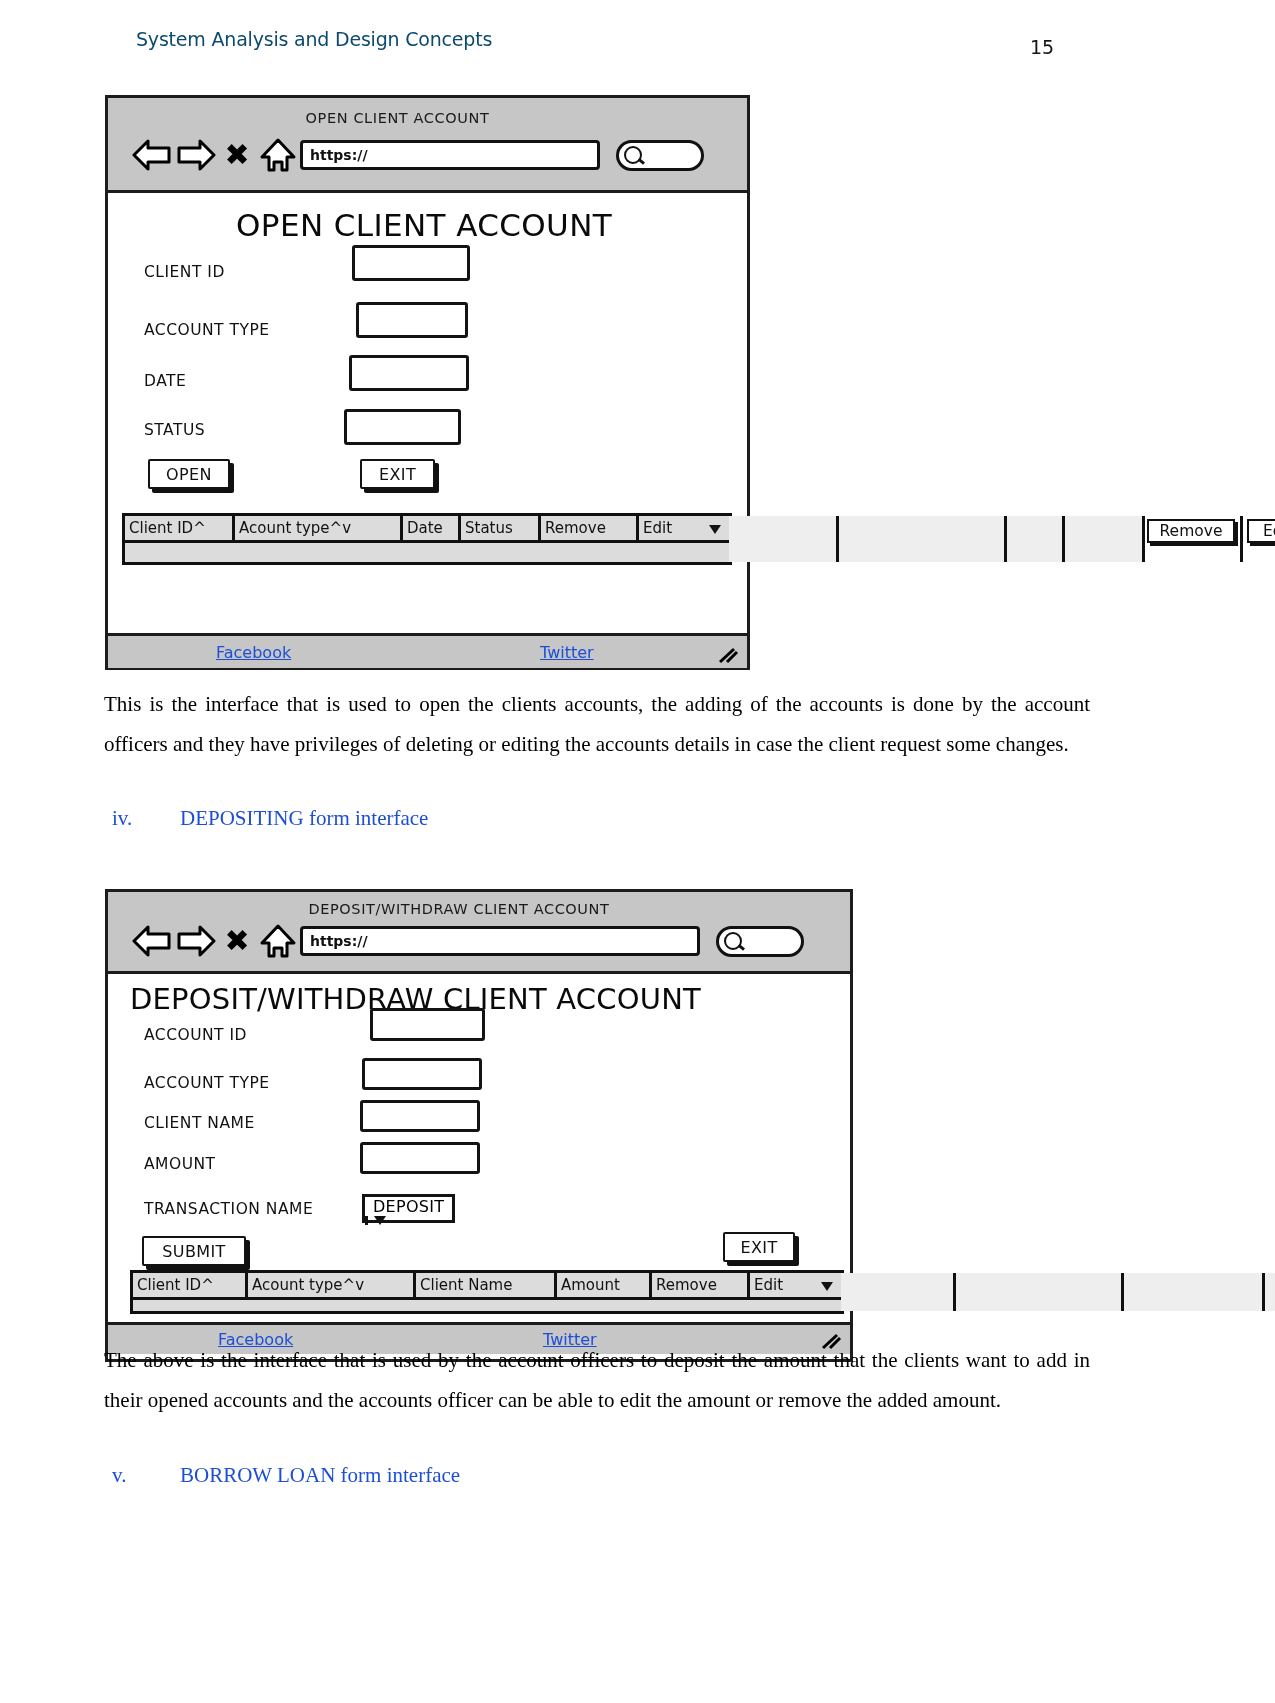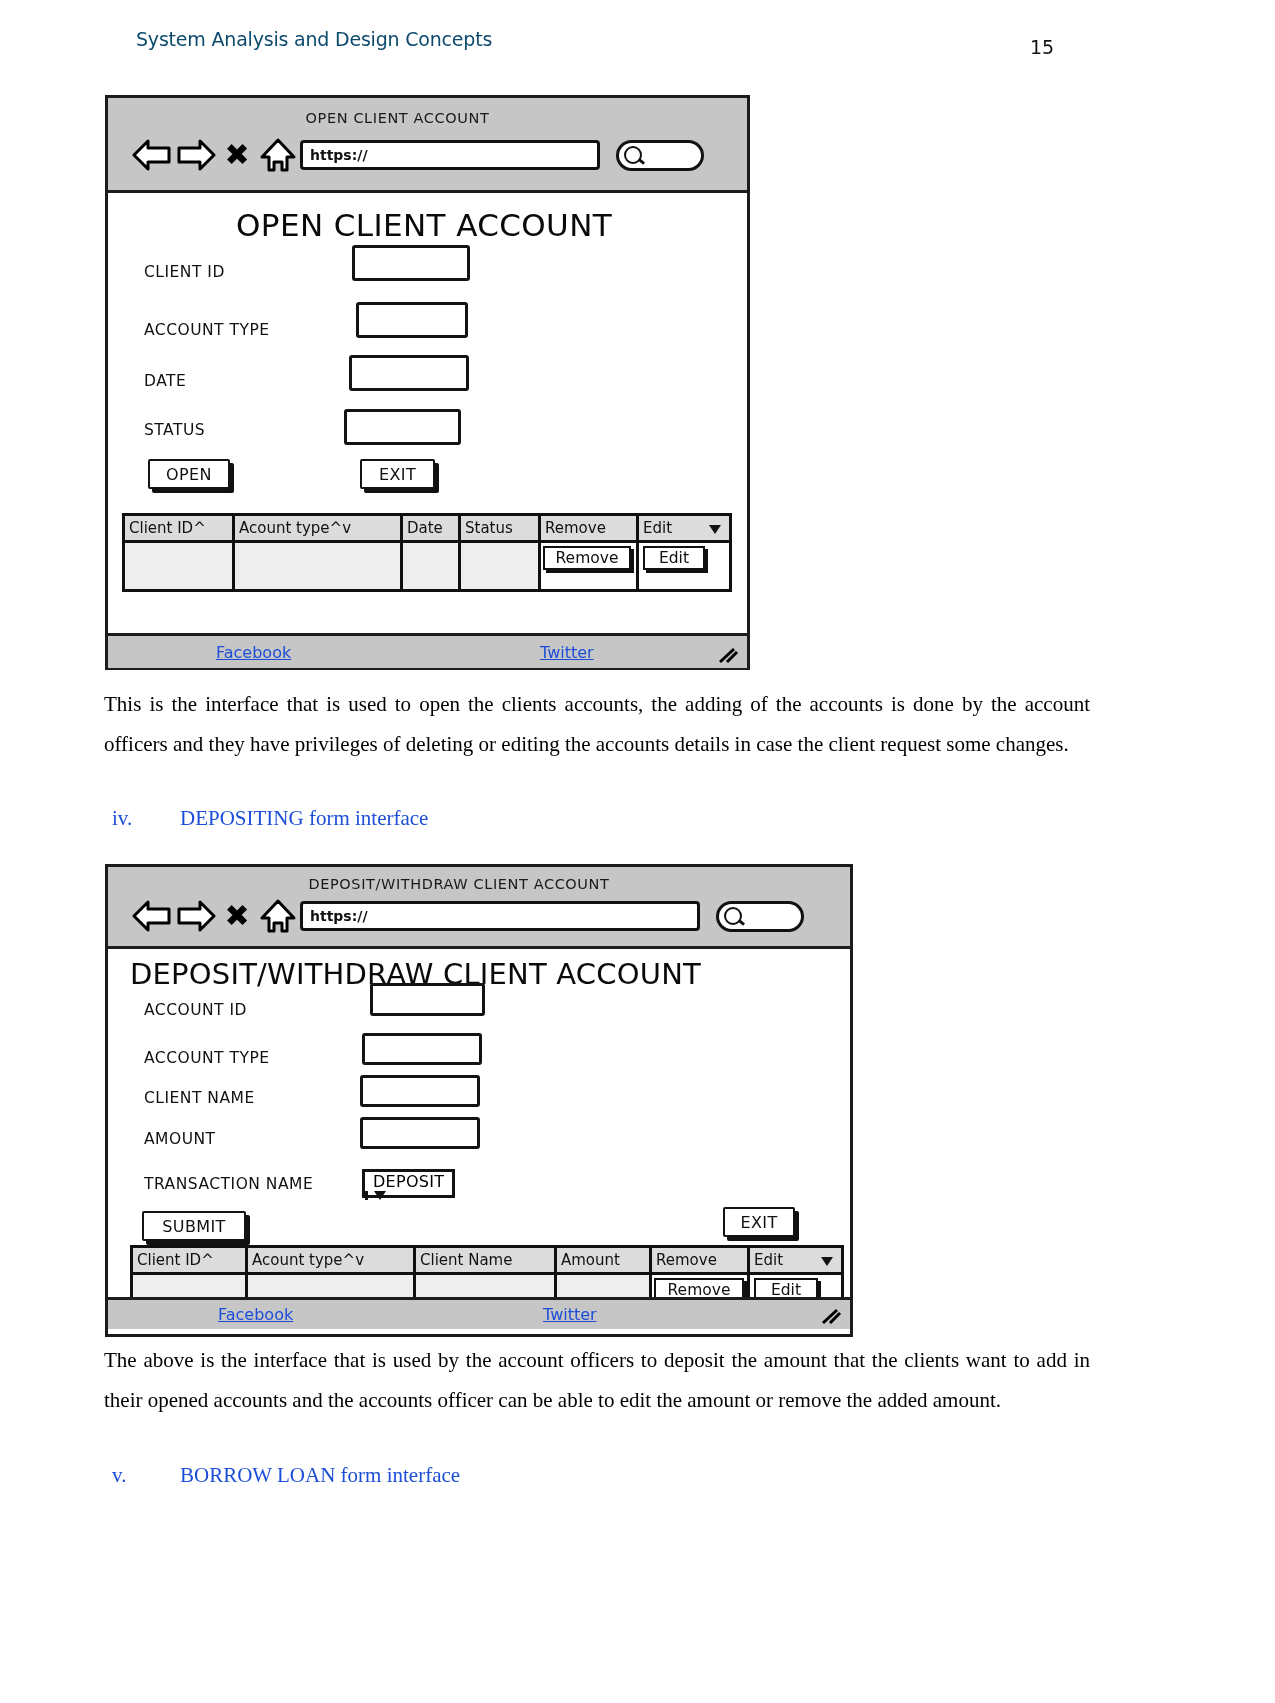--- a/index.html
+++ b/index.html
@@ -50,21 +50,21 @@
     border: 3px solid #1c1c1c;
   }
   .mockup.one {
     left: 105px;
     top: 95px;
     width: 645px;
     height: 575px;
   }
   .mockup.two {
     left: 105px;
-    top: 864px;
+    top: 889px;
     width: 748px;
     height: 473px;
   }
 
   .browser-chrome {
     background: #c6c6c6;
     border-bottom: 3px solid #1c1c1c;
     position: relative;
   }
   .mockup.one .browser-chrome { height: 95px; }
@@ -241,21 +241,21 @@
     border-right: 6px solid transparent;
     border-top: 9px solid #111;
   }
 
   
   .grid {
     position: absolute;
     border: 3px solid #101010;
     background: #be185d;
     display: flex;
-    flex-direction: column;
+    flex-direction: row;
   }
   .grid-head, .grid-body {
     display: flex;
   }
   .grid-head { background: #dcdcdc; }
   .grid-body { background: #eeeeee; }
   .gcell {
     border-right: 3px solid #101010;
     font-family: "DejaVu Sans", sans-serif;
     font-size: 15px;

